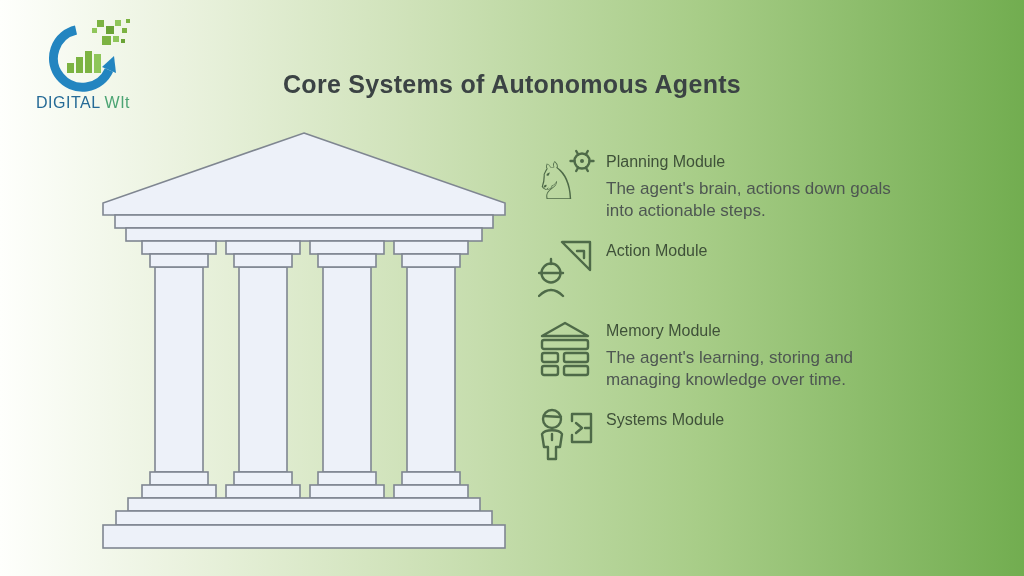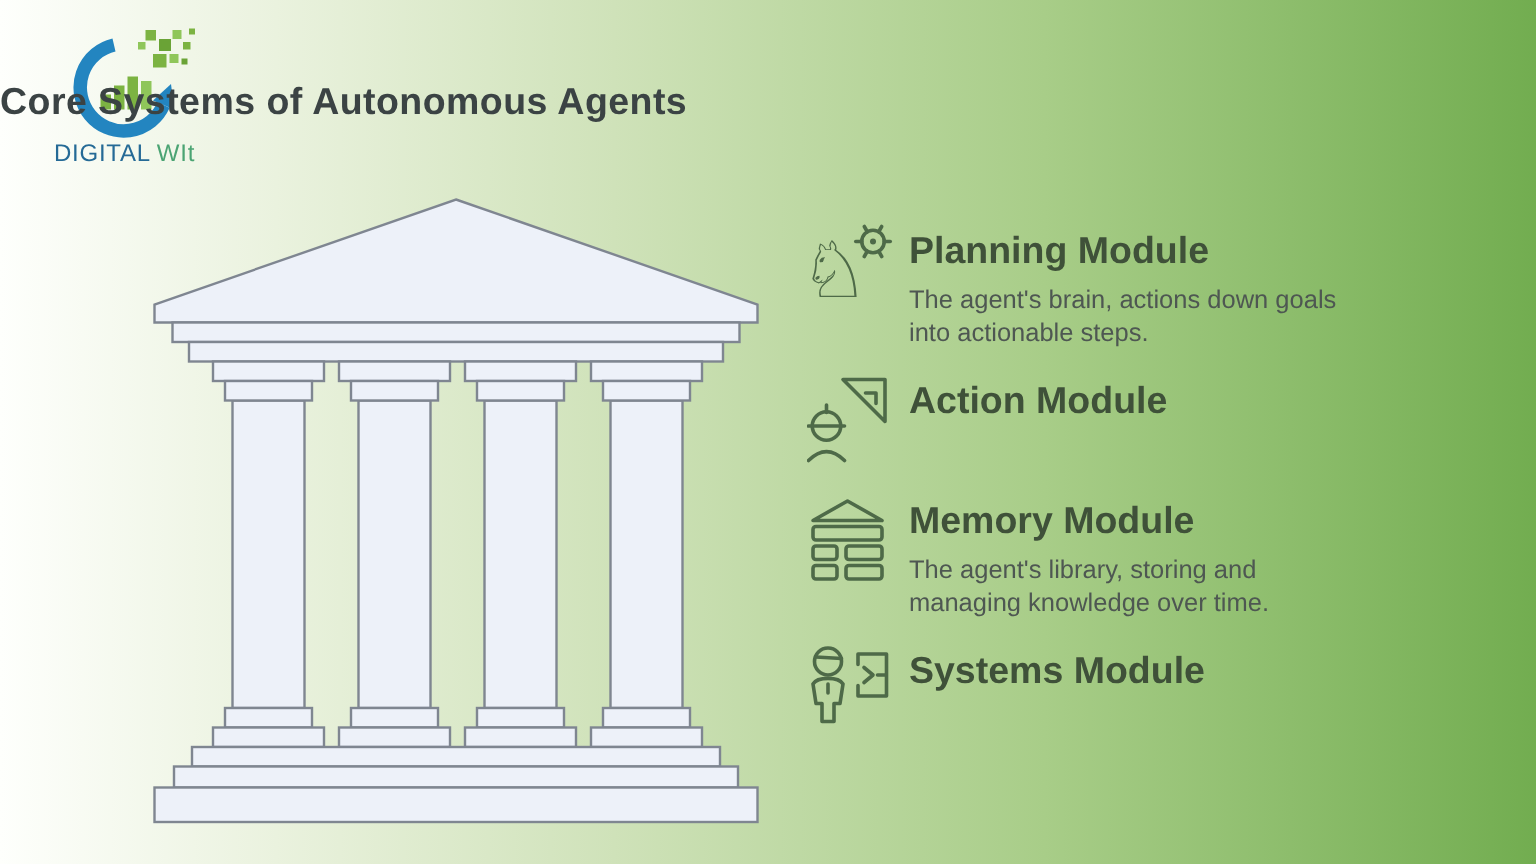--- a/index.html
+++ b/index.html
@@ -9,39 +9,39 @@
     background:linear-gradient(to right,#fefffc 0%,#eaf2de 18%,#cfe2b9 40%,#a8cd88 68%,#72ad50 100%);
   }
   
   .logo{position:absolute;left:36px;top:14px;width:120px;}
   .logo svg{display:block;margin-left:6px;}
   .logo-text{font-size:16px;font-weight:normal;letter-spacing:.5px;margin-top:2px;white-space:nowrap;}
   .logo-text .brand1{color:#256a96;}
   .logo-text .brand2{color:#4ba473;margin-left:4px;}
   
   .title{
-    position:absolute;top:54px;left:0;width:100%;
+    position:absolute;top:70px;left:0;width:100%;text-align:center;
     font-size:25px;font-weight:bold;color:#3b4344;letter-spacing:.3px;
   }
   
   .temple{position:absolute;left:98px;top:130px;}
   .temple *{fill:#edf1f9;stroke:#7f8691;stroke-width:1.6;}
   
   .modules{position:absolute;left:538px;top:148px;display:flex;flex-direction:column;gap:14px;}
   .module{display:flex;gap:12px;align-items:flex-start;}
   .module-icon{width:56px;height:66px;position:relative;flex:none;}
   .module-icon svg{position:absolute;left:0;top:0;}
   .ico{stroke:#4e6a48;fill:none;stroke-width:2.4;stroke-linecap:round;stroke-linejoin:round;}
   .ico-fill{fill:#4e6a48;stroke:none;}
   .knight-glyph{
     position:absolute;left:-5px;top:7px;font-family:"DejaVu Sans",sans-serif;
     font-size:52px;line-height:1;color:#4e6a48;
   }
   .module-text{padding-top:5px;}
-  .module-name{font-size:25px;font-weight:bold;color:#3f5139;margin:0 0 7px 0;}
+  .module-name{font-size:16px;font-weight:normal;color:#3f5139;margin:0 0 7px 0;}
   .module-desc{font-size:17px;color:#4e5752;margin:0;width:300px;line-height:1.32;}
 </style>
 </head>
 <body>
 
 <div class="canvas">
 
   <div class="logo">
     <svg width="92" height="78" viewBox="0 0 92 78">
       <path d="M34 16 A29 29 0 1 0 67 56" fill="none" stroke="#2385c0" stroke-width="9"></path>
@@ -145,21 +145,21 @@
           <polygon class="ico" points="4,19 27,6 50,19"></polygon>
           <rect class="ico" x="4" y="23" width="46" height="9" rx="2"></rect>
           <rect class="ico" x="4" y="36" width="16" height="9" rx="2"></rect>
           <rect class="ico" x="4" y="49" width="16" height="9" rx="2"></rect>
           <rect class="ico" x="26" y="36" width="24" height="9" rx="2"></rect>
           <rect class="ico" x="26" y="49" width="24" height="9" rx="2"></rect>
         </svg>
       </div>
       <div class="module-text">
         <h3 class="module-name">Memory Module</h3>
-        <p class="module-desc">The agent's library, storing and managing knowledge over time.</p>
+        <p class="module-desc">The agent's learning, storing and managing knowledge over time.</p>
       </div>
     </div>
 
     <div class="module">
       <div class="module-icon">
         <svg width="56" height="66" viewBox="0 0 56 66">
           <circle class="ico" cx="14" cy="13" r="9"></circle>
           <line class="ico" x1="6" y1="10" x2="23" y2="11"></line>
           <path class="ico" d="M4 28 C7 23 21 23 24 28 L22 41 L18 41 L18 53 L10 53 L10 41 L6 41 Z"></path>
           <line class="ico" x1="14" y1="28" x2="14" y2="34"></line>

